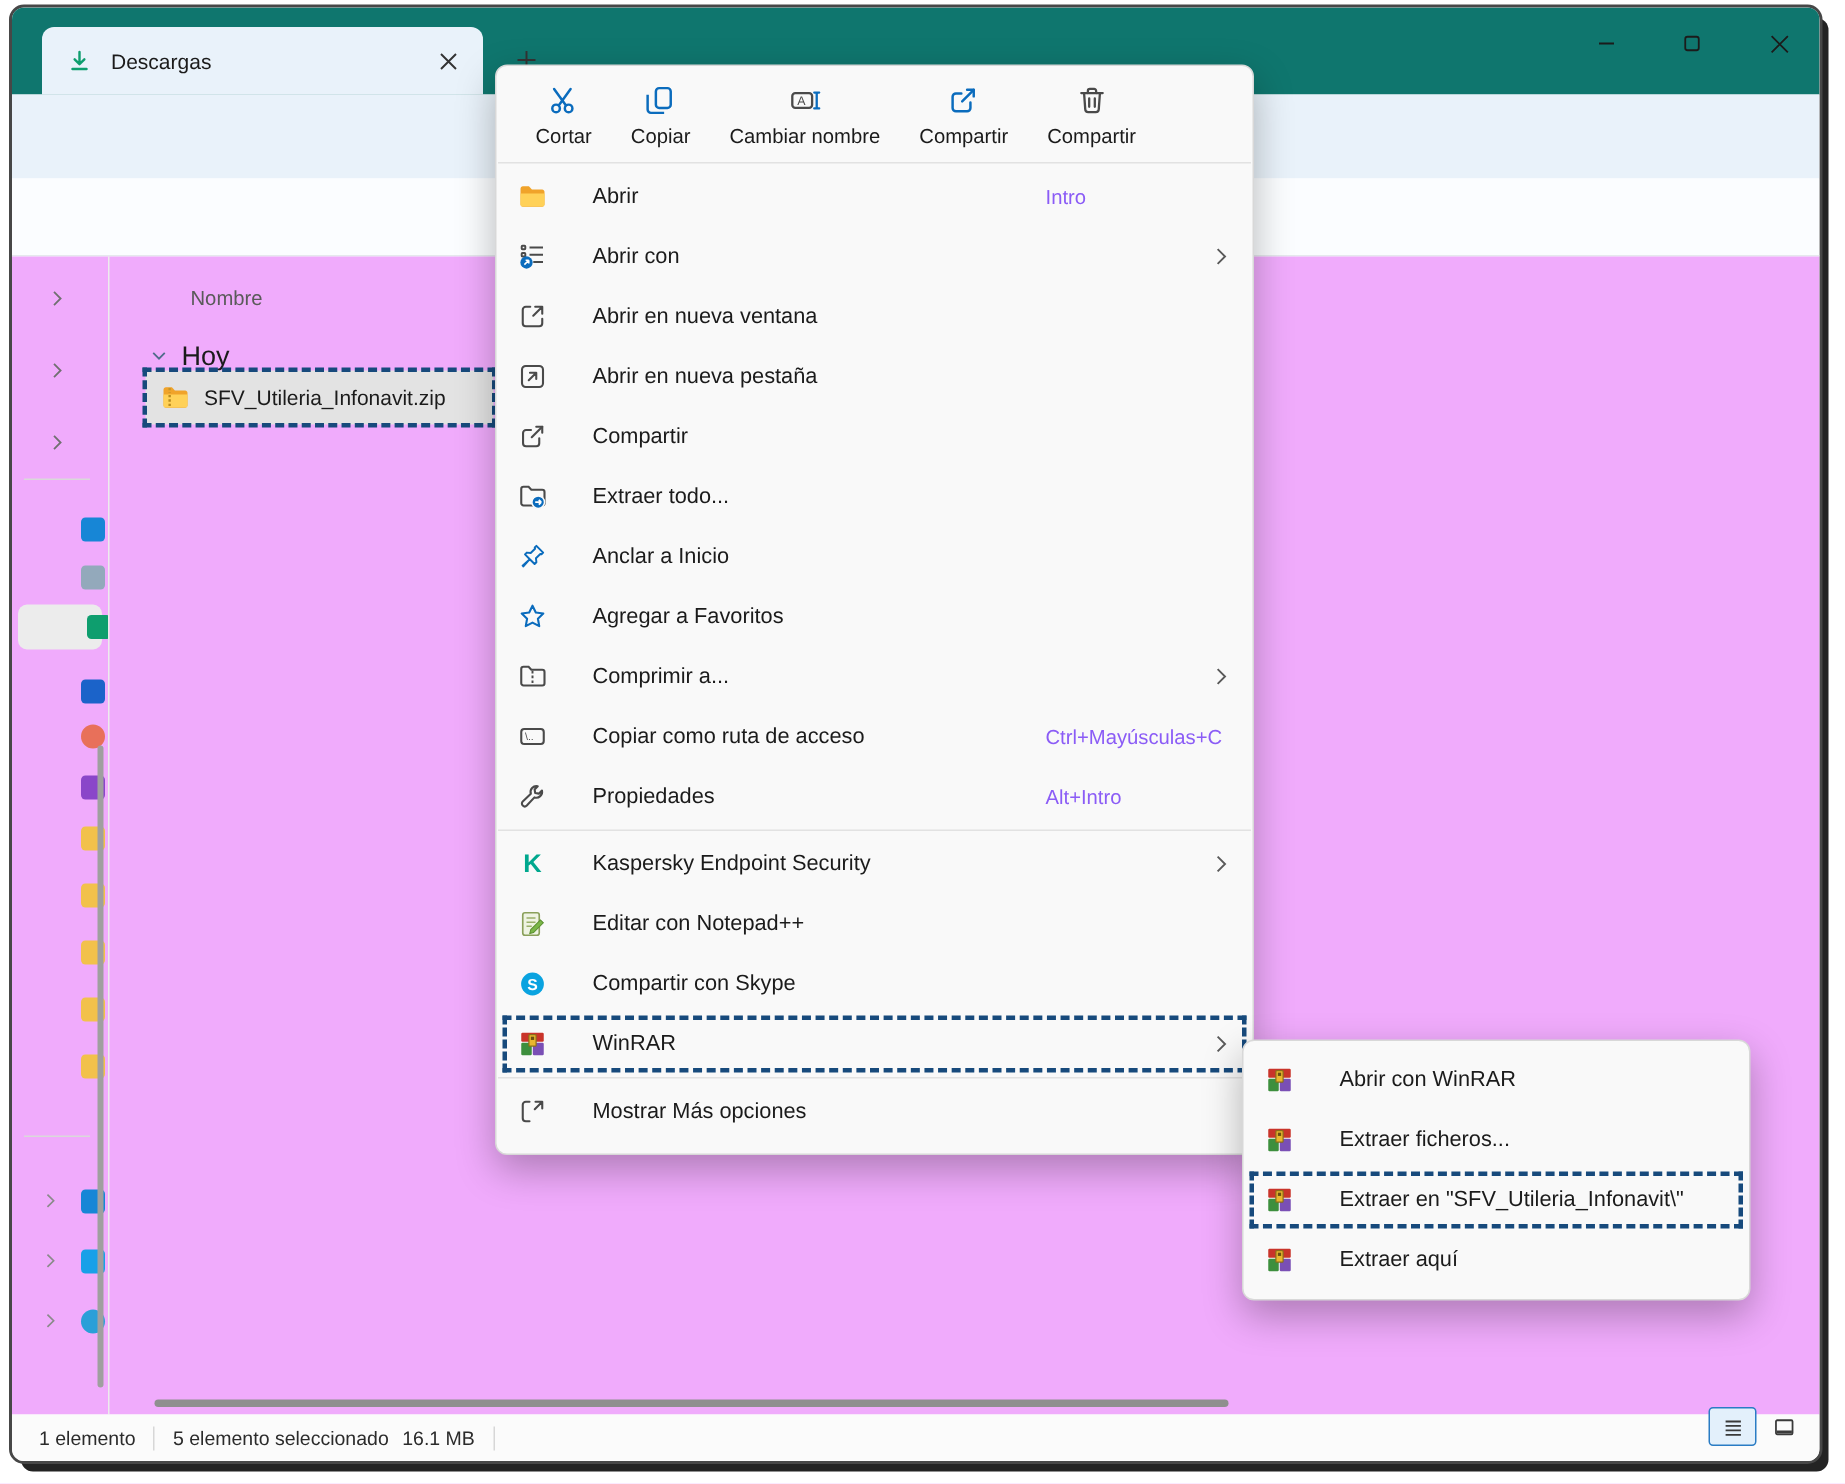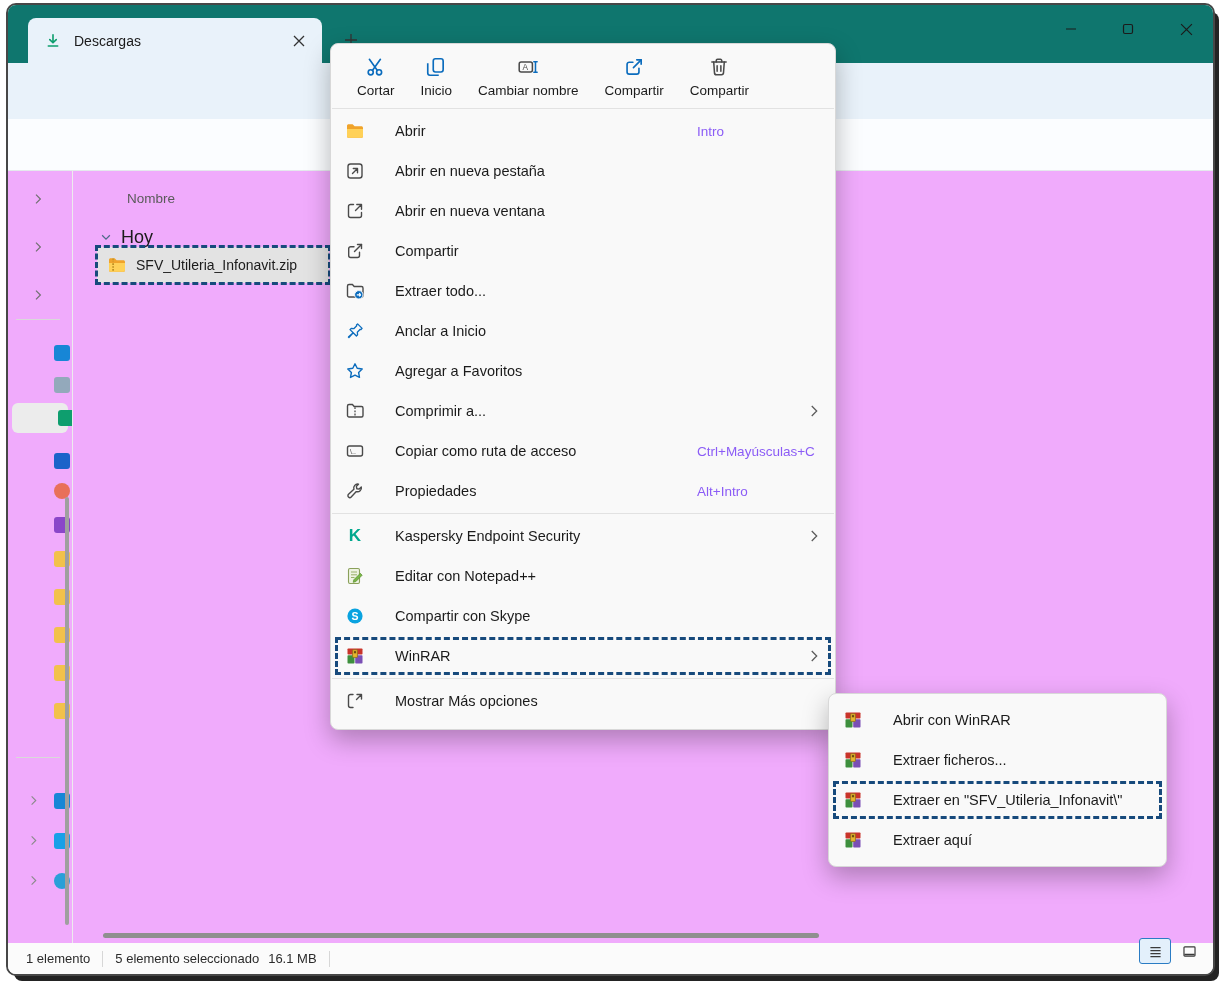--- a/index.html
+++ b/index.html
@@ -366,21 +366,21 @@
       </div>
       <div class="qitem">
         <span>
             <svg width="22" height="22" viewBox="0 0 20 20">
               <g fill="none" stroke="#0b6cbd" stroke-width="1.5">
                 <rect x="7.5" y="2.5" width="9" height="12" rx="2"></rect>
                 <path d="M12.5 17.5h-8a2 2 0 0 1-2-2v-9"></path>
               </g>
             </svg>
           </span>
-        <span class="qlabel">Inicio</span>
+        <span class="qlabel">Copiar</span>
       </div>
       <div class="qitem">
         <span>
             <svg width="22" height="22" viewBox="0 0 20 20">
               <rect x="2" y="5.5" width="12" height="9" rx="1.8" fill="none" stroke="#4a4a4a" stroke-width="1.4"></rect>
               <text x="5" y="12.7" font-size="7.5" fill="#4a4a4a">A</text>
               <g stroke="#0b6cbd" stroke-width="1.4" stroke-linecap="round">
                 <path d="M16.8 5.2v9.6M15.3 5.2h3M15.3 14.8h3"></path>
               </g>
             </svg>
@@ -421,38 +421,57 @@
             <path d="M2 4.8c0-.9.7-1.6 1.6-1.6h4l2 2.1h6.8c.9 0 1.6.7 1.6 1.6v8.3c0 .9-.7 1.6-1.6 1.6H3.6c-.9 0-1.6-.7-1.6-1.6z" fill="#f0a32a"></path>
             <path d="M2 8h16v7.1c0 .9-.7 1.6-1.6 1.6H3.6c-.9 0-1.6-.7-1.6-1.6z" fill="#ffd158"></path>
           </svg>
         </span>
       <span class="mlabel">Abrir</span>
       <span class="mshort">Intro</span>
     </div>
     <div class="mrow">
       <span class="micon">
           <svg width="20" height="20" viewBox="0 0 20 20">
+            <g fill="none" stroke="#4a4a4a" stroke-width="1.3">
+              <rect x="2.8" y="2.8" width="2.4" height="2.4" rx=".5"></rect>
+              <rect x="2.8" y="7.6" width="2.4" height="2.4" rx=".5"></rect>
+              <path d="M8 4h9M8 8.8h9M10.5 13.6H17"></path>
+            </g>
+            <circle cx="6" cy="14" r="4.1" fill="#0b6cbd"></circle>
+            <path d="M4.6 15.4l2.9-2.9m0 0H5.4m2.1 0v2.1" stroke="#fff" stroke-width="1.1" fill="none"></path>
+          </svg>
+        </span>
+      <span class="mlabel">Abrir con</span>
+      <span class="mchev">
+          <svg width="18" height="18" viewBox="0 0 20 20" fill="none" stroke="#5a5a5a" stroke-width="1.4">
+            <path d="M7.5 4.5l5.5 5.5-5.5 5.5"></path>
+          </svg>
+        </span>
+    </div>
+    <div class="mrow">
+      <span class="micon">
+          <svg width="20" height="20" viewBox="0 0 20 20">
+            <g fill="none" stroke="#4a4a4a" stroke-width="1.4" stroke-linecap="round" stroke-linejoin="round">
+              <path d="M8.5 3.5H5.5a2 2 0 0 0-2 2v9a2 2 0 0 0 2 2h9a2 2 0 0 0 2-2v-3"></path>
+              <path d="M11.8 3.5h4.7v4.7M16.5 3.5l-6 6"></path>
+            </g>
+          </svg>
+        </span>
+      <span class="mlabel">Abrir en nueva ventana</span>
+    </div>
+    <div class="mrow">
+      <span class="micon">
+          <svg width="20" height="20" viewBox="0 0 20 20">
             <g fill="none" stroke="#4a4a4a" stroke-width="1.4" stroke-linecap="round" stroke-linejoin="round">
               <rect x="3" y="3" width="14" height="14" rx="2.5"></rect>
               <path d="M7.5 12.5l5-5M8.3 7.5h4.2v4.2"></path>
             </g>
           </svg>
         </span>
       <span class="mlabel">Abrir en nueva pestaña</span>
-    </div>
-    <div class="mrow">
-      <span class="micon">
-          <svg width="20" height="20" viewBox="0 0 20 20">
-            <g fill="none" stroke="#4a4a4a" stroke-width="1.4" stroke-linecap="round" stroke-linejoin="round">
-              <path d="M8.5 3.5H5.5a2 2 0 0 0-2 2v9a2 2 0 0 0 2 2h9a2 2 0 0 0 2-2v-3"></path>
-              <path d="M11.8 3.5h4.7v4.7M16.5 3.5l-6 6"></path>
-            </g>
-          </svg>
-        </span>
-      <span class="mlabel">Abrir en nueva ventana</span>
     </div>
     <div class="mrow">
       <span class="micon">
           <svg width="20" height="20" viewBox="0 0 20 20">
             <g fill="none" stroke="#4a4a4a" stroke-width="1.4" stroke-linecap="round" stroke-linejoin="round">
               <path d="M12.5 3.5h4v4"></path>
               <path d="M16.5 3.5l-7 7"></path>
               <path d="M14.5 11.2v3.3a2 2 0 0 1-2 2H5.7a2 2 0 0 1-2-2V7.7a2 2 0 0 1 2-2H9"></path>
             </g>
           </svg>

